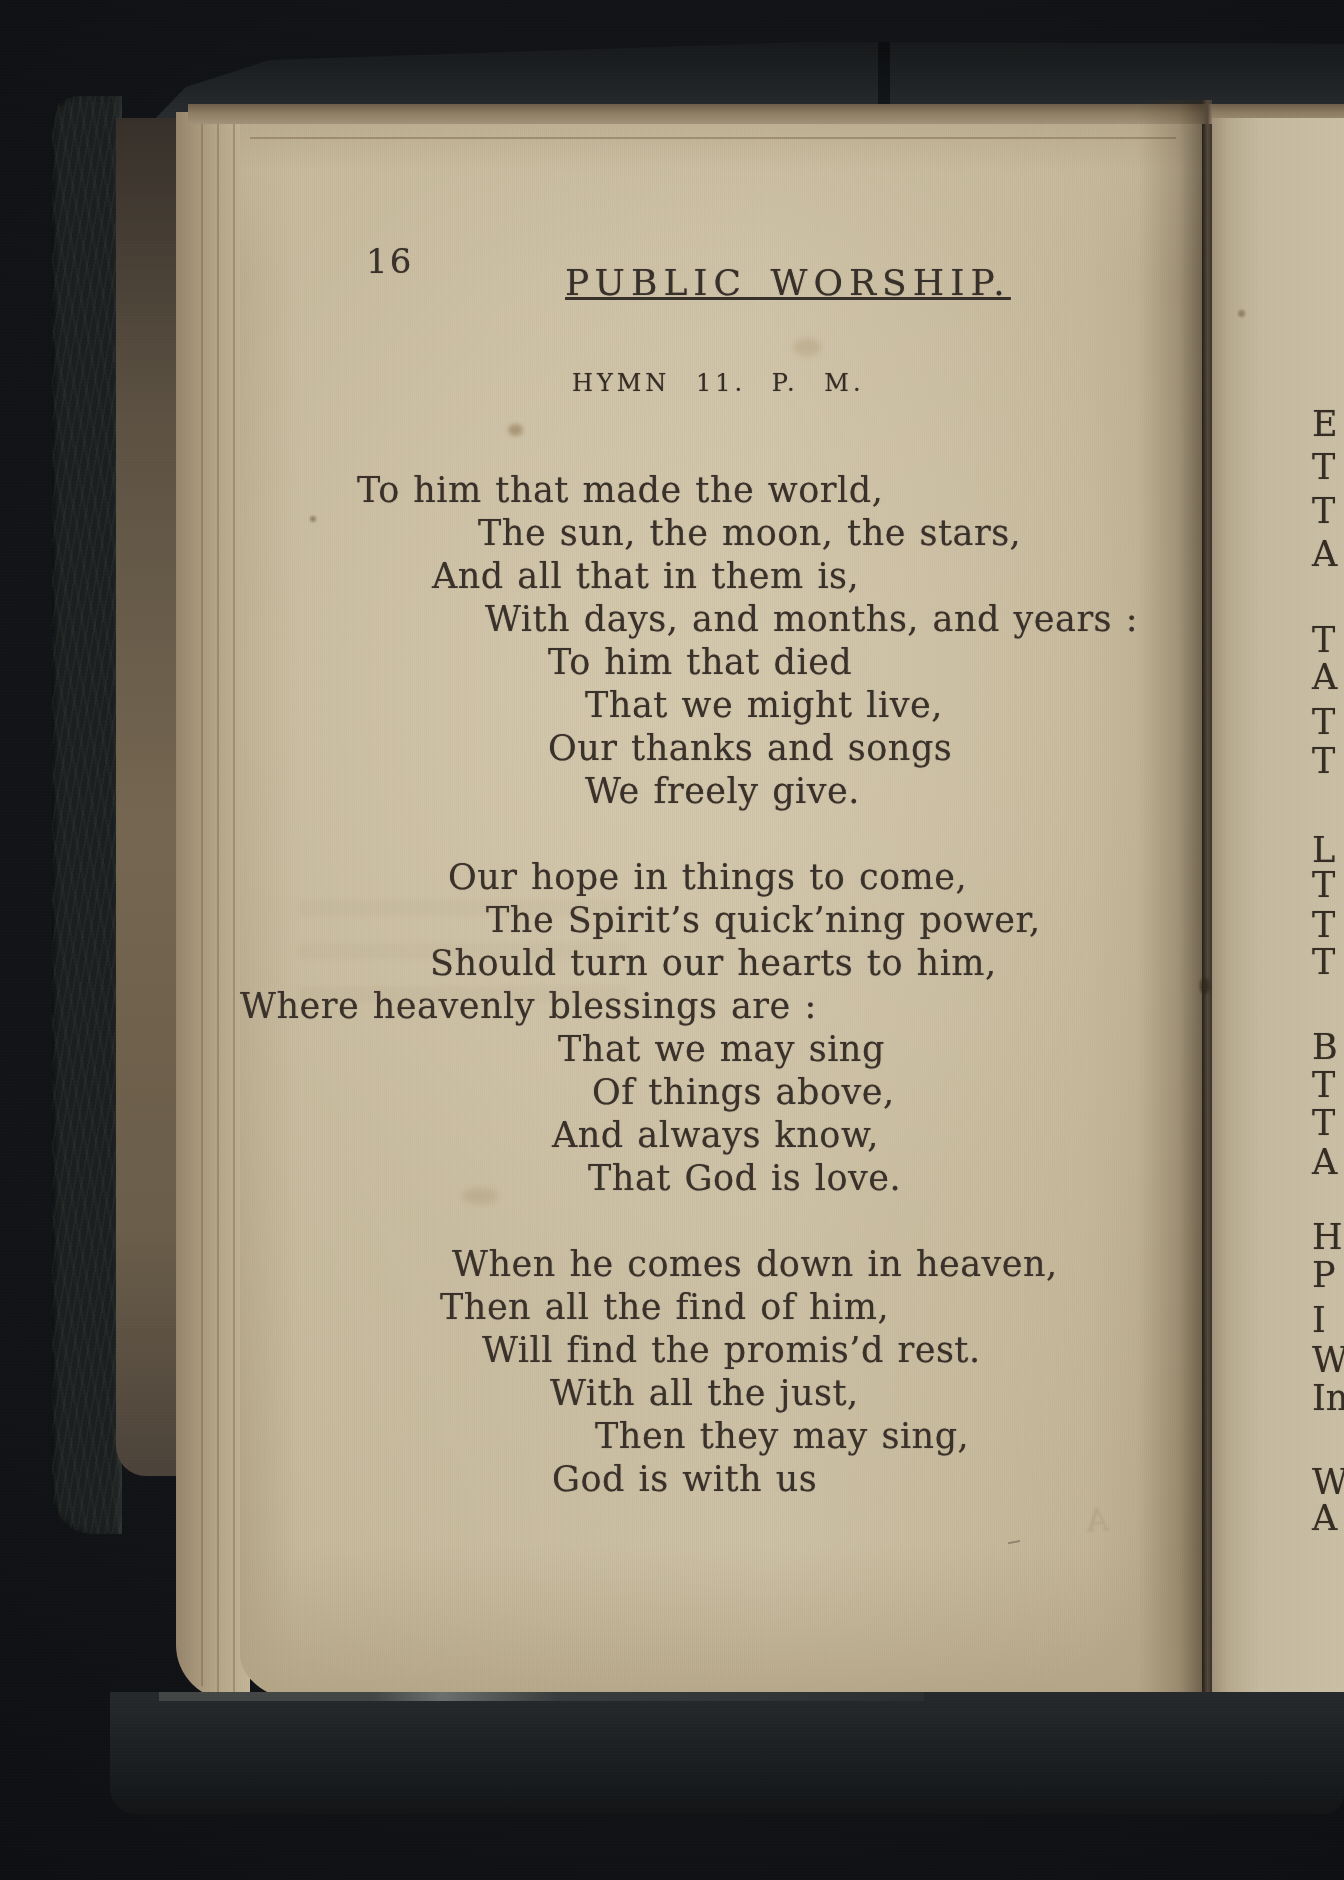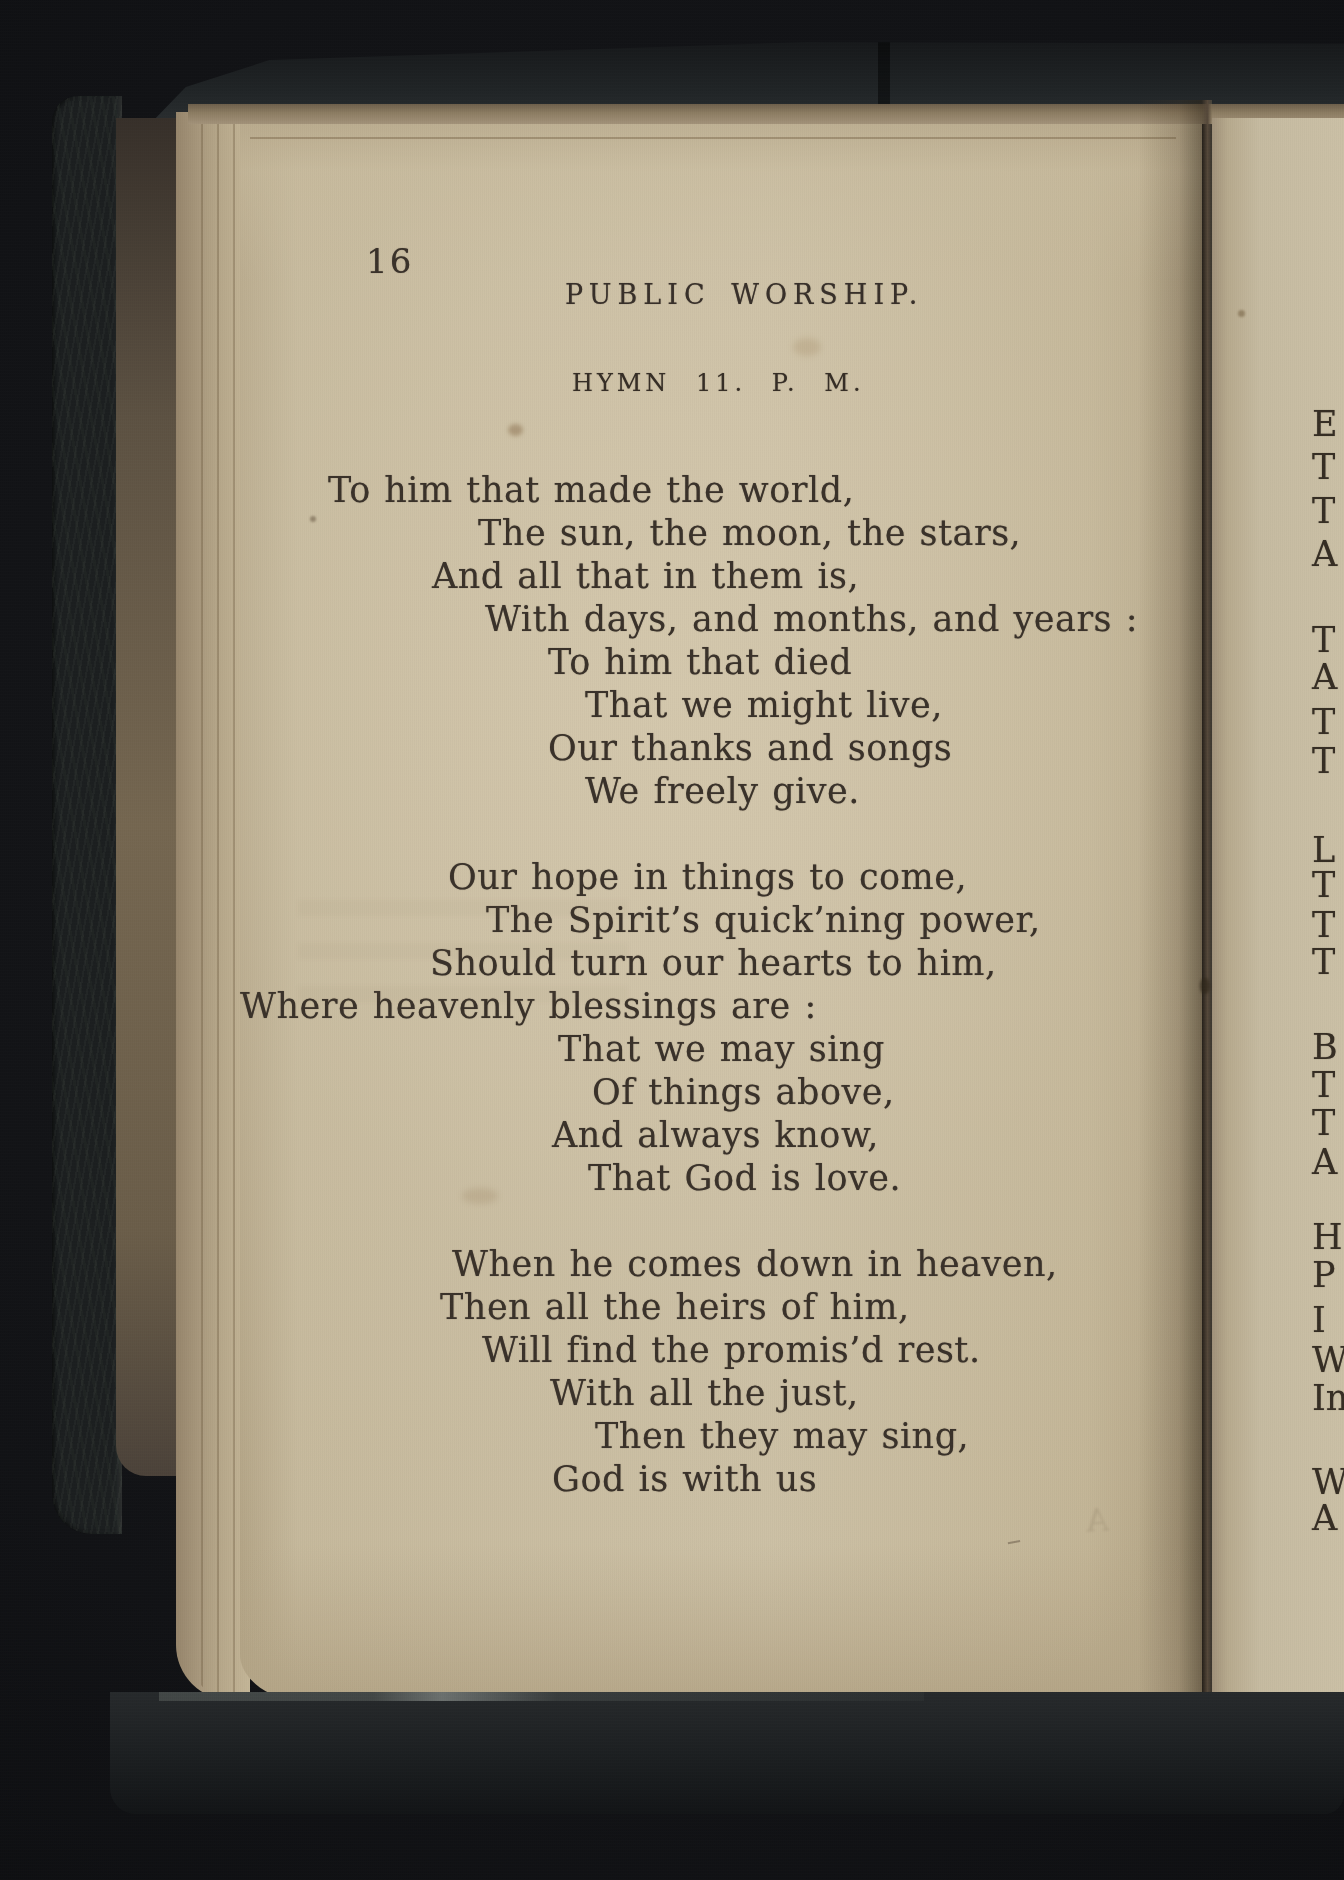--- a/index.html
+++ b/index.html
@@ -43,22 +43,22 @@
     background:linear-gradient(to right, rgba(70,55,35,0) 0%, rgba(70,55,35,.22) 55%, rgba(48,38,24,.5) 86%, #55483a 94%, rgba(130,115,88,.35) 100%);}
   .page-right{position:absolute;left:1212px;top:118px;width:132px;height:1574px;overflow:hidden;
     background:linear-gradient(to right,#a1927a 0,#b7aa8e 16px,#c6bba1 48px,#cbc0a6);}
   .cover-bottom{position:absolute;left:110px;top:1692px;width:1234px;height:122px;border-radius:0 0 20px 26px;
     background:linear-gradient(to bottom,#272a2c,#1c1f21 55%,#131517);}
   .cover-bottom::before{content:"";position:absolute;left:4%;top:0;width:62%;height:9px;opacity:.8;
     background:linear-gradient(90deg, rgba(165,175,165,.28) 0 28%, rgba(212,220,212,.5) 37%, rgba(140,150,142,.22) 52%, rgba(95,105,98,.12) 100%);}
   
   .ptxt{color:#3a322a;text-shadow:0 0 1px rgba(58,50,42,.55);}
   .page-number{position:absolute;left:126px;top:120px;font-size:34px;line-height:34px;letter-spacing:2px;}
-  .running-header{position:absolute;left:325px;top:156px;font-size:27px;line-height:29px;
-    letter-spacing:6px;word-spacing:6px;color:#38302a;}
+  .running-header{position:absolute;left:325px;top:144px;font-size:36px;line-height:29px;
+    letter-spacing:6px;word-spacing:6px;color:#38302a;text-decoration:underline;}
   .hymn-heading{position:absolute;left:332px;top:243px;font-size:24px;line-height:32px;
     letter-spacing:4px;word-spacing:14px;color:#362e26;text-align:right;}
   .verse{position:absolute;left:0;width:100%;}
   .line{white-space:pre;font-size:35px;line-height:43px;letter-spacing:.5px;word-spacing:2px;}
   .signature{position:absolute;left:447px;top:1570px;display:flex;align-items:baseline;color:#33291e;}
   .sig-a{font-size:29px;letter-spacing:2px;}
   .sig-7{font-size:41px;font-weight:bold;}
   .frag{position:absolute;left:100px;font-size:35px;line-height:35px;color:#362e24;
     text-shadow:0 0 1px rgba(54,46,36,.5);white-space:pre;}
   
@@ -88,42 +88,42 @@
     <div class="page-creases"></div>
   </div>
   <div class="page-top-edge"></div>
 
   <div class="page-left">
     <span class="ptxt page-number">16</span>
     <span class="ptxt running-header">PUBLIC WORSHIP.</span>
     <span class="ptxt hymn-heading">HYMN 11.  P. M.</span>
 
     <div class="verse ptxt" id="verse-0" style="top: 345px;">
-        <div class="line" style="margin-left: 88px;">To him that made the world,</div>
+        <div class="line" style="margin-left: 117px;">To him that made the world,</div>
         <div class="line" style="margin-left: 238px;">The sun, the moon, the stars,</div>
         <div class="line" style="margin-left: 192px;">And all that in them is,</div>
         <div class="line" style="margin-left: 245px;">With days, and months, and years :</div>
         <div class="line" style="margin-left: 308px;">To him that died</div>
         <div class="line" style="margin-left: 345px;">That we might live,</div>
         <div class="line" style="margin-left: 308px;">Our thanks and songs</div>
         <div class="line" style="margin-left: 345px;">We freely give.</div>
       </div>
     <div class="verse ptxt" id="verse-1" style="top: 732px;">
         <div class="line" style="margin-left: 208px;">Our hope in things to come,</div>
         <div class="line" style="margin-left: 246px;">The Spirit’s quick’ning power,</div>
         <div class="line" style="margin-left: 190px;">Should turn our hearts to him,</div>
         <div class="line" style="">Where heavenly blessings are :</div>
         <div class="line" style="margin-left: 318px;">That we may sing</div>
         <div class="line" style="margin-left: 352px;">Of things above,</div>
         <div class="line" style="margin-left: 312px;">And always know,</div>
         <div class="line" style="margin-left: 348px;">That God is love.</div>
       </div>
     <div class="verse ptxt" id="verse-2" style="top: 1119px;">
         <div class="line" style="margin-left: 212px;">When he comes down in heaven,</div>
-        <div class="line" style="margin-left: 200px;">Then all the heirs of him,</div>
+        <div class="line" style="margin-left: 200px;">Then all the find of him,</div>
         <div class="line" style="margin-left: 242px;">Will find the promis’d rest.</div>
         <div class="line" style="margin-left: 310px;">With all the just,</div>
         <div class="line" style="margin-left: 355px;">Then they may sing,</div>
         <div class="line" style="margin-left: 312px;">God is with us</div>
       </div>
 
     <div class="signature">
       <span class="sig-a">A</span>
       <span class="sig-7">7</span>
     </div>

